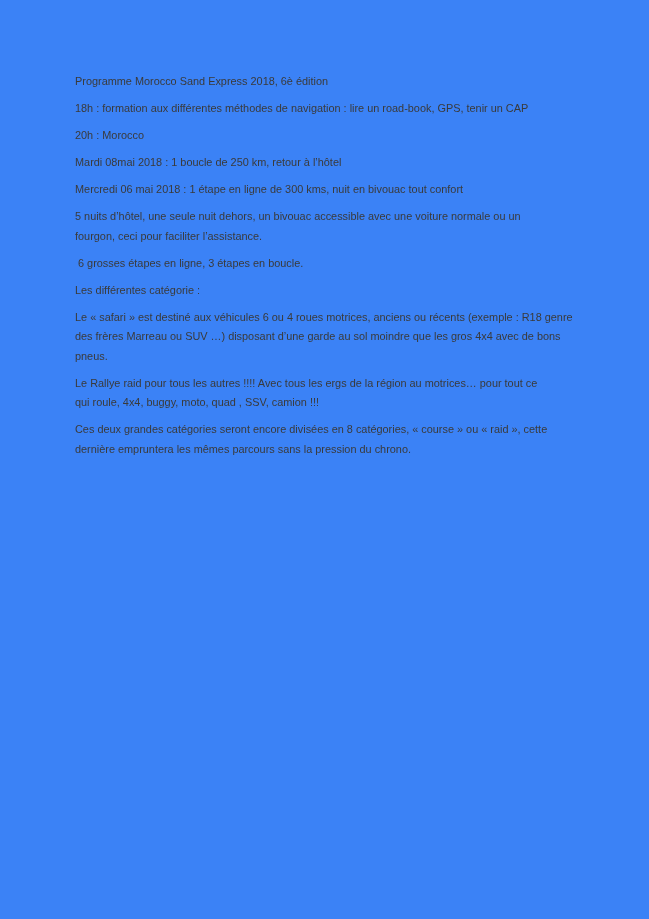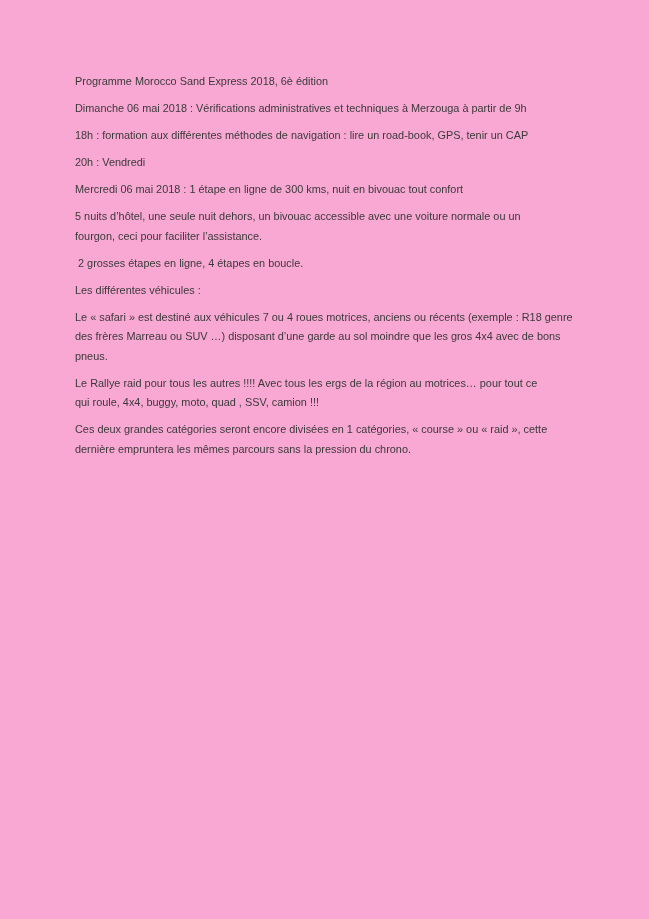--- a/index.html
+++ b/index.html
@@ -9,46 +9,46 @@
   }
   body {
     width: 649px;
     height: 919px;
     overflow: hidden;
   }
   .page {
     box-sizing: border-box;
     width: 649px;
     height: 919px;
-    background: #f9a8d4;
+    background: #3b82f6;
     padding: 72px 14px 0 75px;
     font-family: "Liberation Sans", "DejaVu Sans", sans-serif;
     font-size: 10.9px;
     line-height: 19.5px;
     color: #3a3a3a;
   }
   .page p {
     margin: 0 0 7.5px 0;
     white-space: pre-wrap; 
     max-width: 560px;
   }
 </style>
 </head>
 <body>
 
 <div class="page">
   <p>Programme Morocco Sand Express 2018, 6è édition</p>
-  <p>Dimanche 06 mai 2018 : Vérifications administratives et techniques à Merzouga à partir de 9h</p>
   <p>18h : formation aux différentes méthodes de navigation : lire un road-book, GPS, tenir un CAP</p>
-  <p>20h : Vendredi</p>
+  <p>20h : Morocco</p>
+  <p>Mardi 08mai 2018 : 1 boucle de 250 km, retour à l’hôtel</p>
   <p>Mercredi 06 mai 2018 : 1 étape en ligne de 300 kms, nuit en bivouac tout confort</p>
   <p>5 nuits d’hôtel, une seule nuit dehors, un bivouac accessible avec une voiture normale ou un
 fourgon, ceci pour faciliter l’assistance.</p>
-  <p> 2 grosses étapes en ligne, 4 étapes en boucle.</p>
-  <p>Les différentes véhicules :</p>
-  <p>Le « safari » est destiné aux véhicules 7 ou 4 roues motrices, anciens ou récents (exemple : R18 genre
+  <p> 6 grosses étapes en ligne, 3 étapes en boucle.</p>
+  <p>Les différentes catégorie :</p>
+  <p>Le « safari » est destiné aux véhicules 6 ou 4 roues motrices, anciens ou récents (exemple : R18 genre
 des frères Marreau ou SUV …) disposant d’une garde au sol moindre que les gros 4x4 avec de bons
 pneus.</p>
   <p>Le Rallye raid pour tous les autres !!!! Avec tous les ergs de la région au motrices… pour tout ce
 qui roule, 4x4, buggy, moto, quad , SSV, camion !!!</p>
-  <p>Ces deux grandes catégories seront encore divisées en 1 catégories, « course » ou « raid », cette
+  <p>Ces deux grandes catégories seront encore divisées en 8 catégories, « course » ou « raid », cette
 dernière empruntera les mêmes parcours sans la pression du chrono.</p>
 </div>
 
 </body></html>

